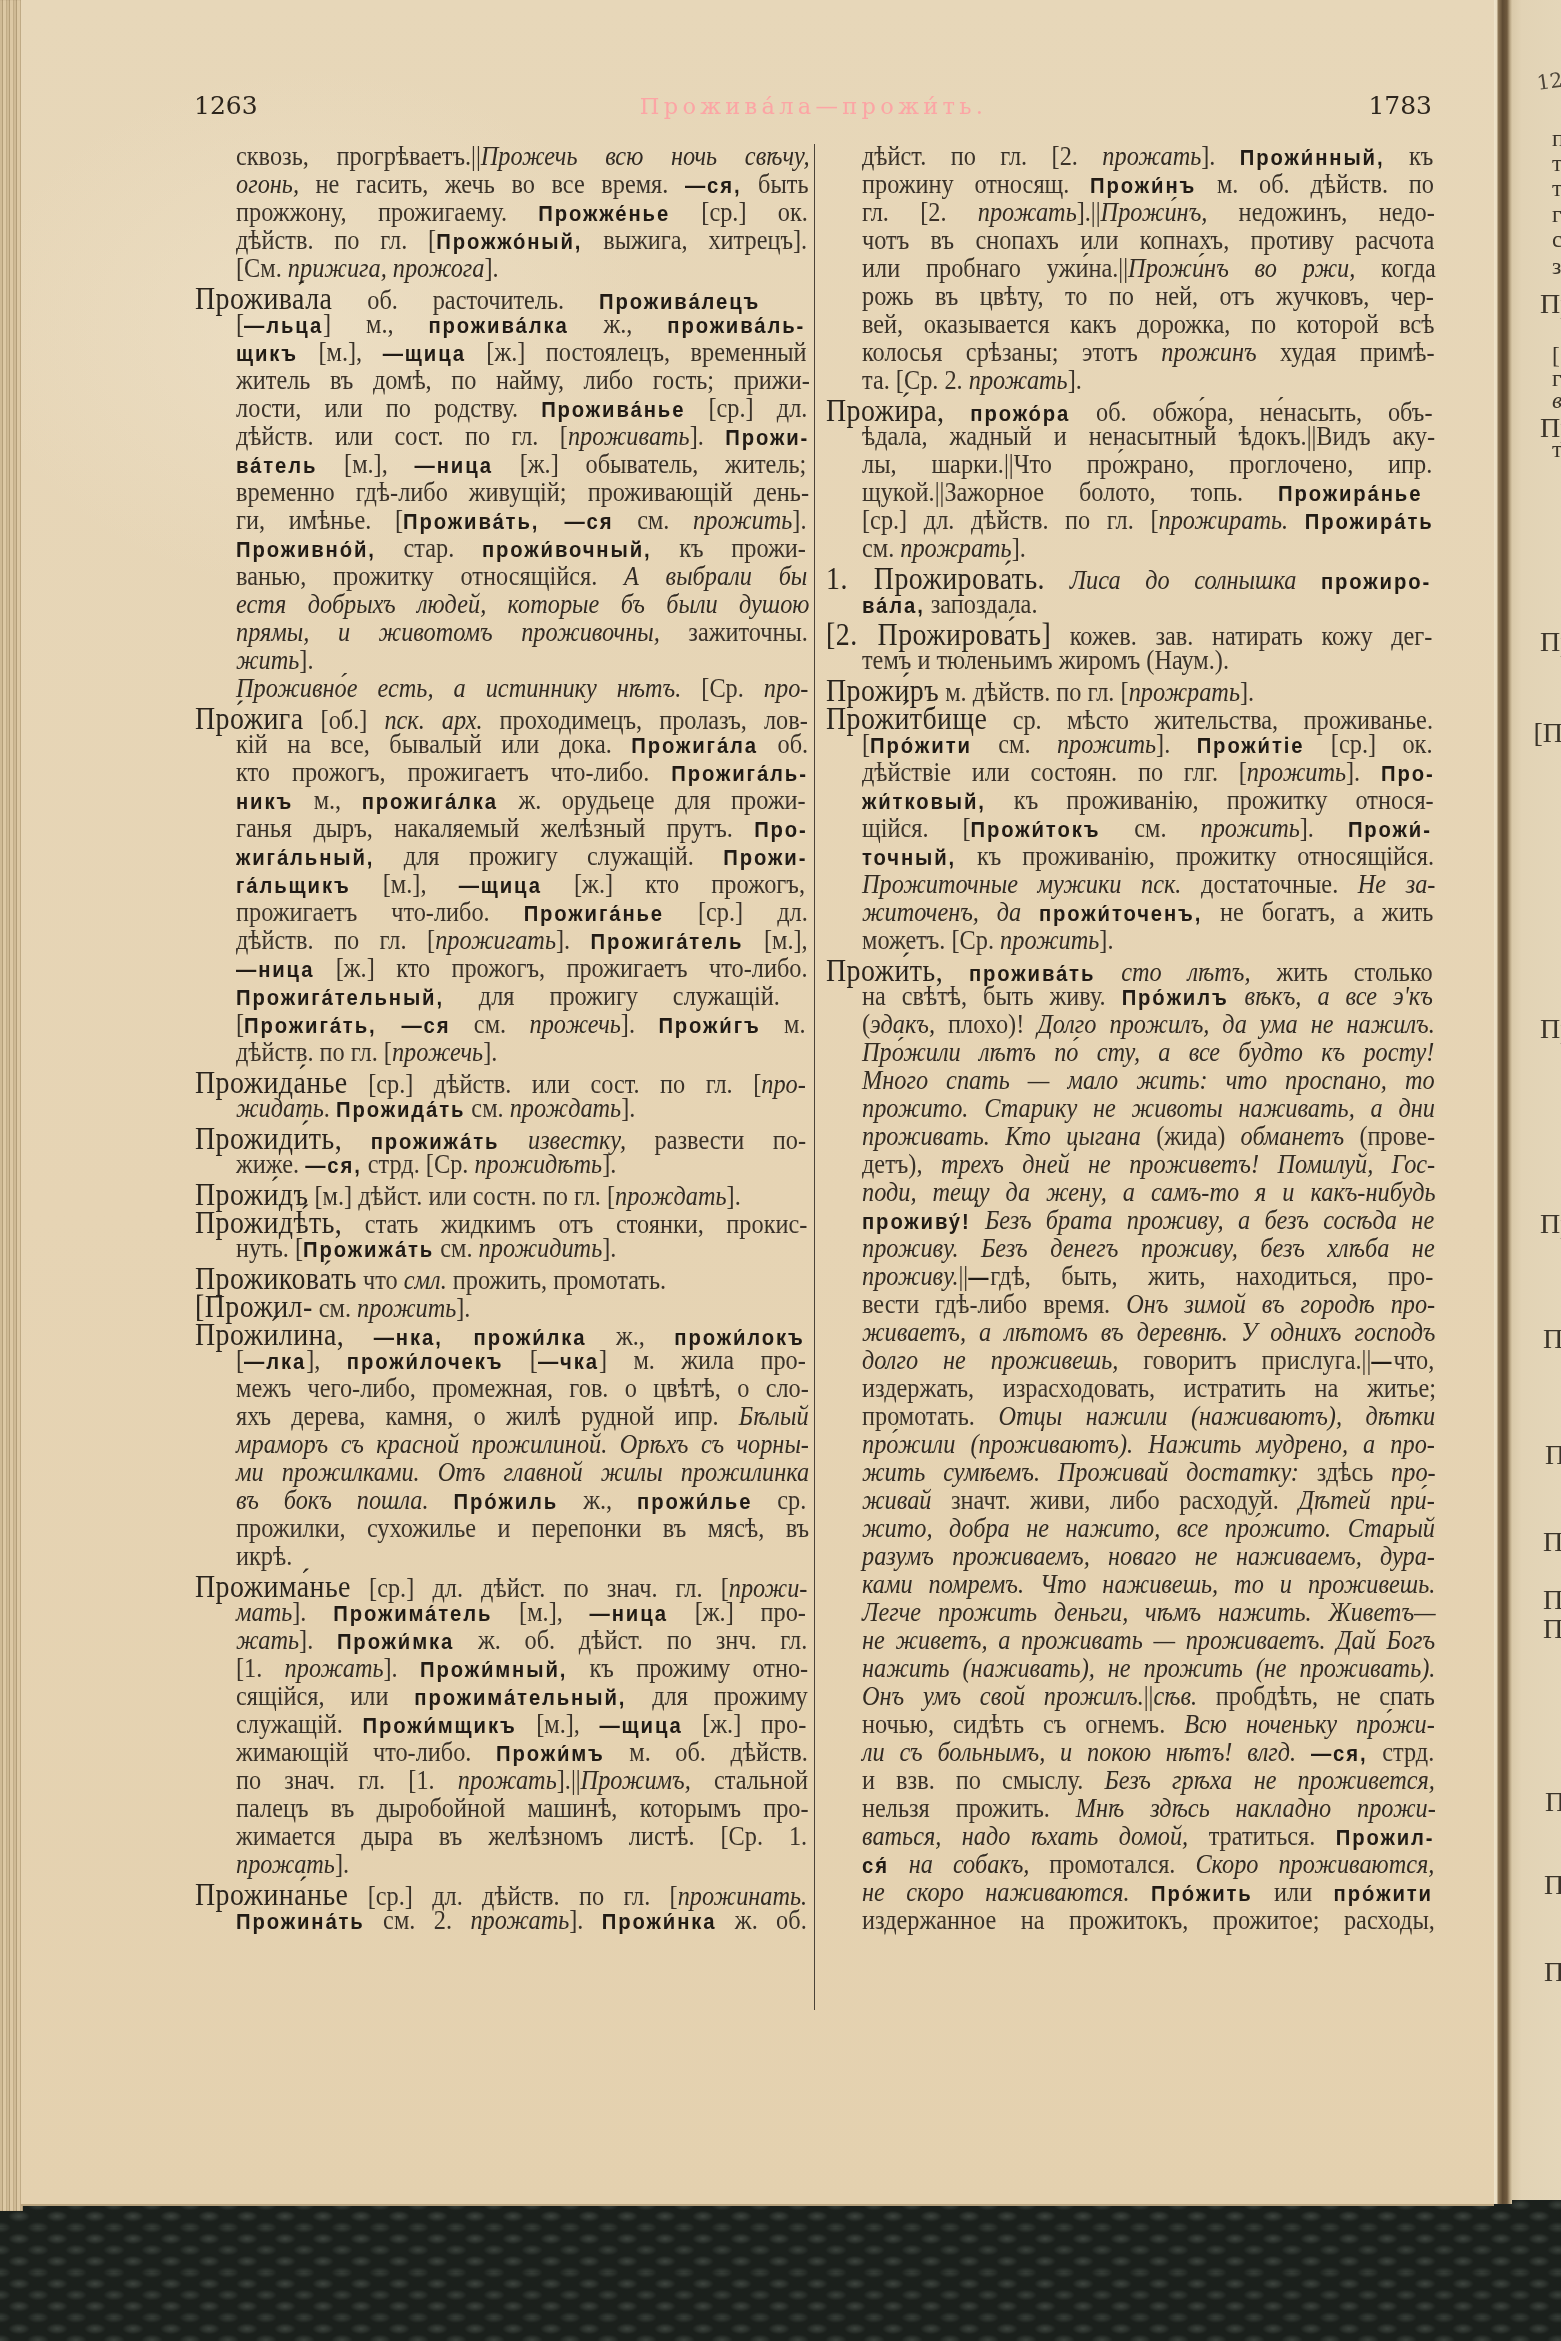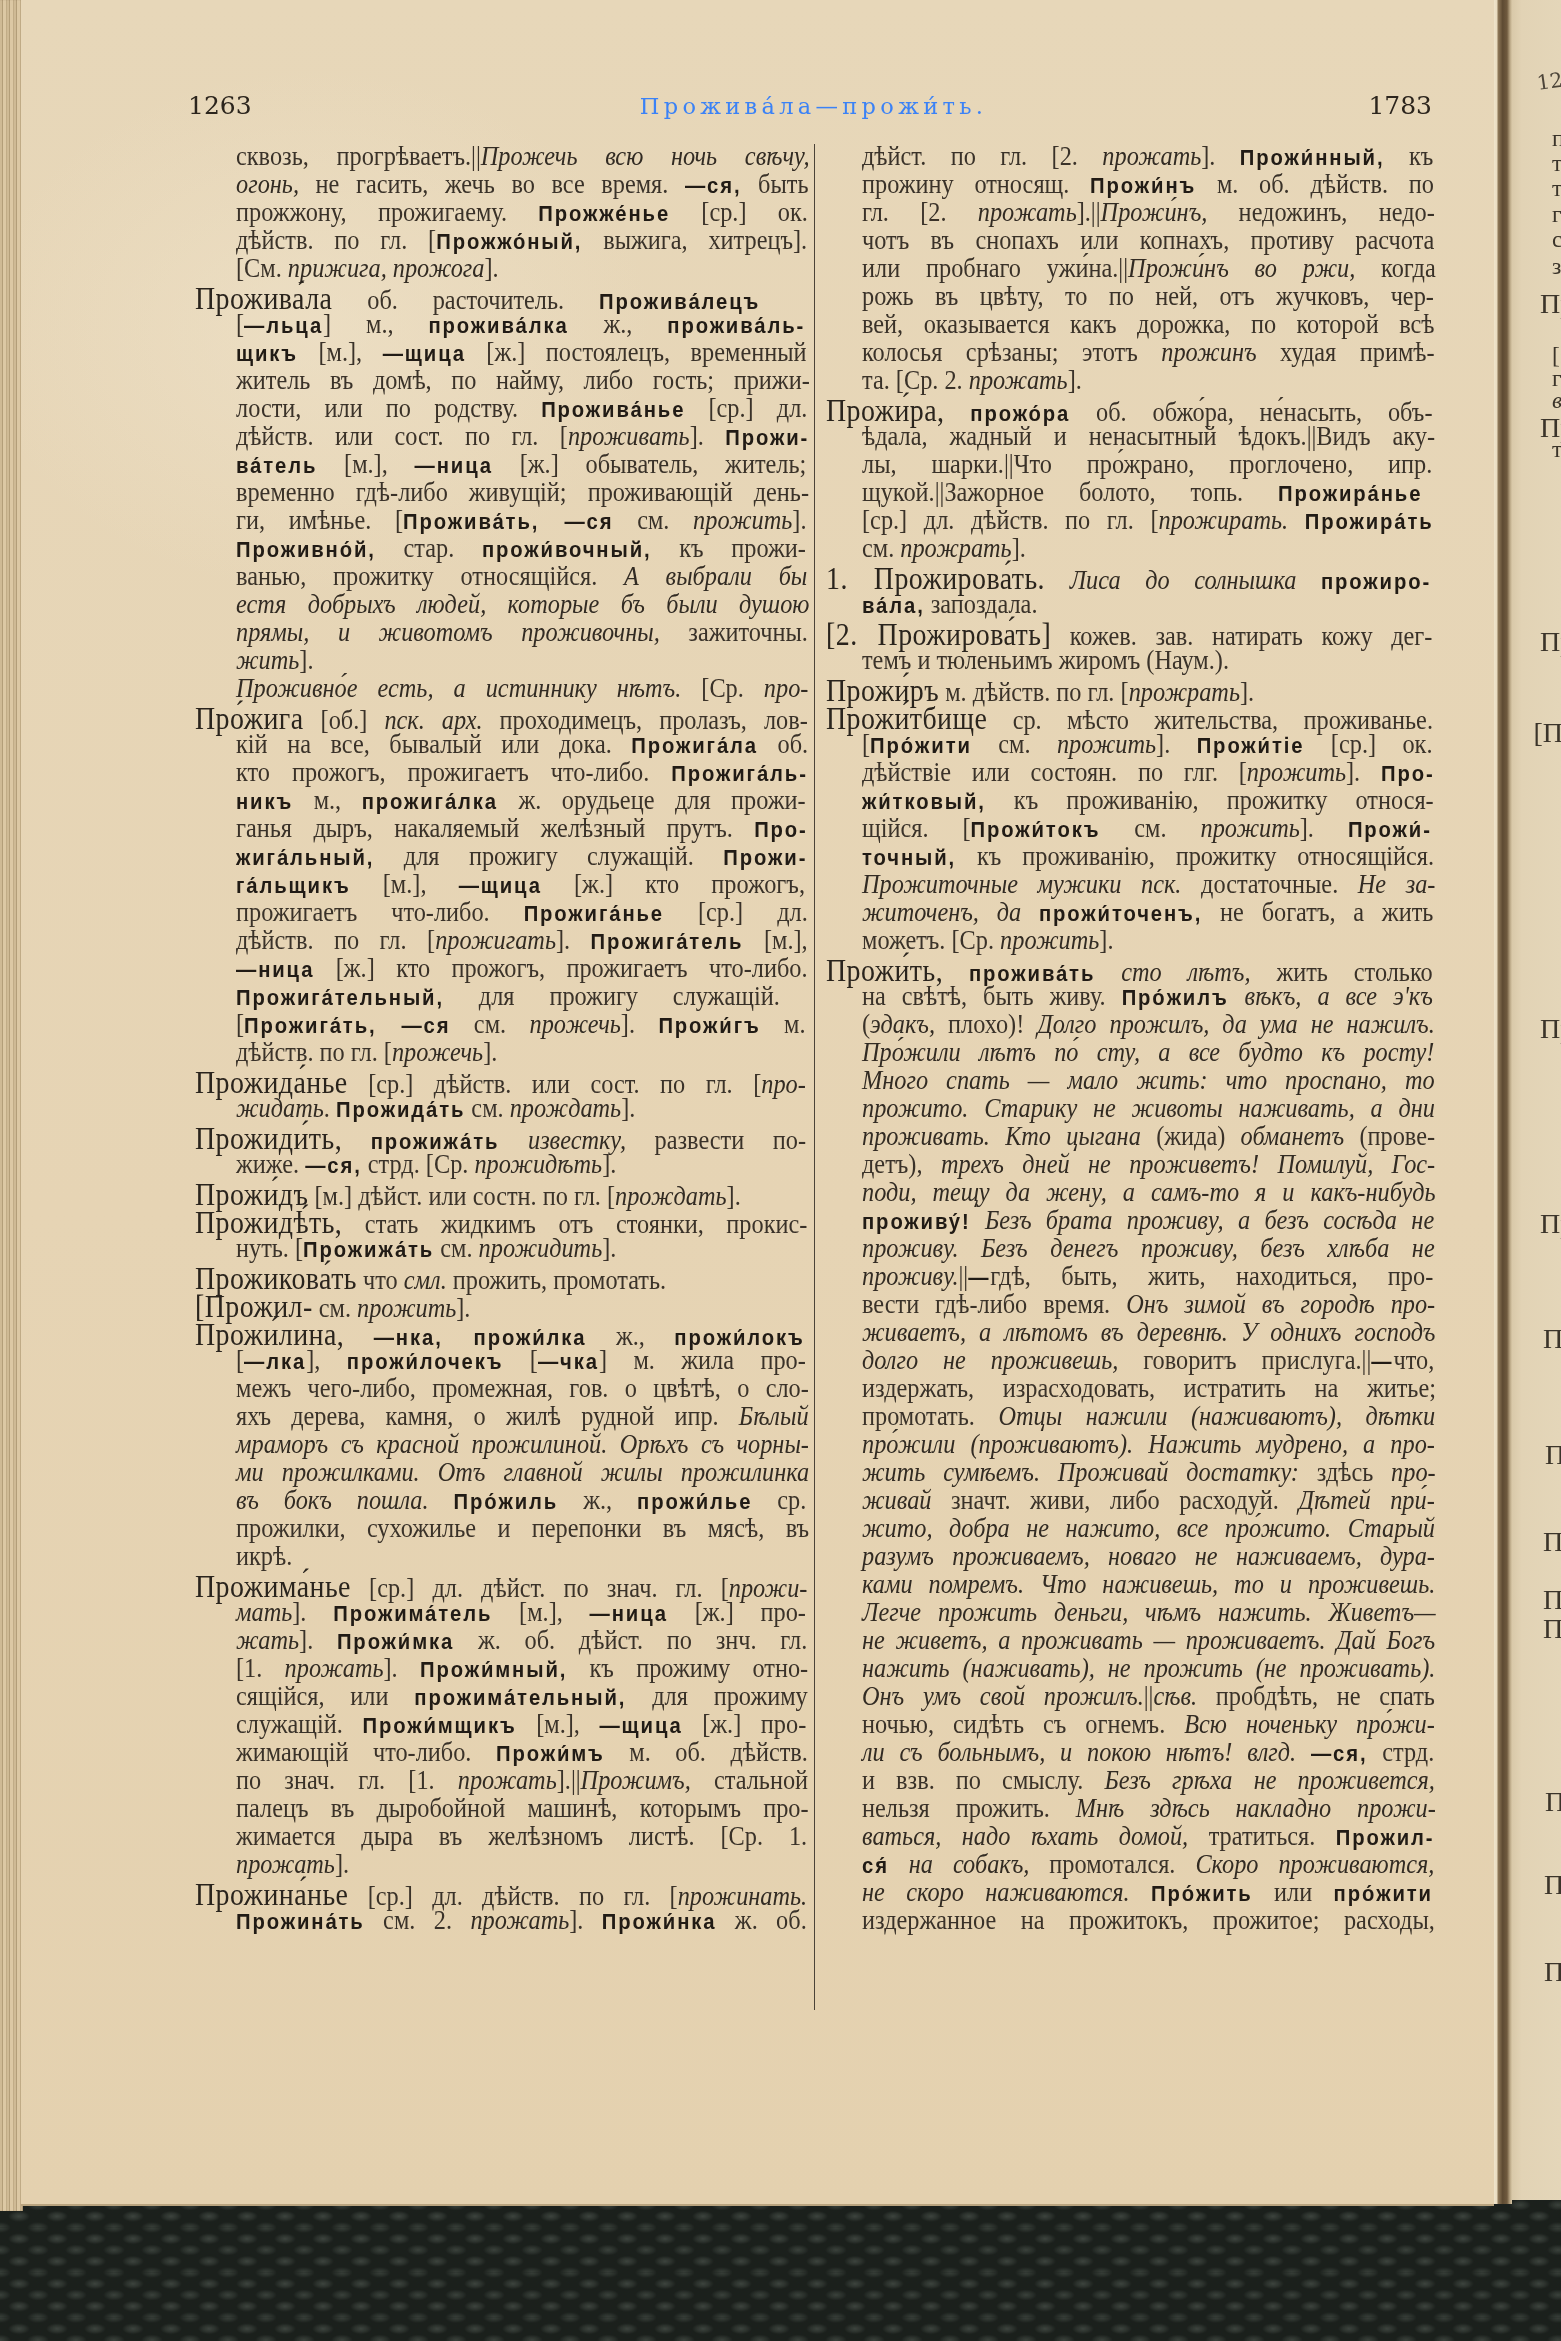--- a/index.html
+++ b/index.html
@@ -43,23 +43,23 @@
     transform: rotate(-8deg); transform-origin: 0 50%; white-space: nowrap;
   }
   #adjacent-page .frag {
     position: absolute; font: 23.6px "Liberation Serif", "DejaVu Serif", serif; color: #3b342a;
     white-space: nowrap; line-height: 23.6px;
   }
   #adjacent-page .frag.head { left: 28px; font-size: 28px; }
   #adjacent-page .frag.body { left: 40px; }
 
   .hdr { position: absolute; white-space: nowrap; color: #2c251d; }
-  #pn-left { left: 188px; top: 93px; font: 25px/25px "DejaVu Serif", serif; }
+  #pn-left { left: 194px; top: 93px; font: 25px/25px "DejaVu Serif", serif; }
   #pn-right { left: 1325px; width: 107px; text-align: right; top: 93px; font: 25px/25px "DejaVu Serif", serif; }
-  #title { left: 599px; width: 429px; text-align: center; top: 95px; font: 22.5px/22.5px "DejaVu Serif", serif; letter-spacing: 4.3px; color: #3b82f6; }
+  #title { left: 599px; width: 429px; text-align: center; top: 95px; font: 22.5px/22.5px "DejaVu Serif", serif; letter-spacing: 4.3px; color: #fca5a5; }
 
   #divider { position: absolute; left: 814px; top: 144px; width: 1.1px; height: 1866px; background: #4b4338; }
 
   .col { position: absolute; top: 141px; }
   #col-left { left: 195px; width: 610px; }
   #col-right { left: 826px; width: 605px; }
   .line { height: 28px; line-height: 28px; overflow: visible; position: relative; }
   #col-left .line.b { margin-left: 41px; }
   #col-right .line.b { margin-left: 36px; }
   .in { display: block; width: max-content; white-space: nowrap; transform-origin: 0 50%; }

